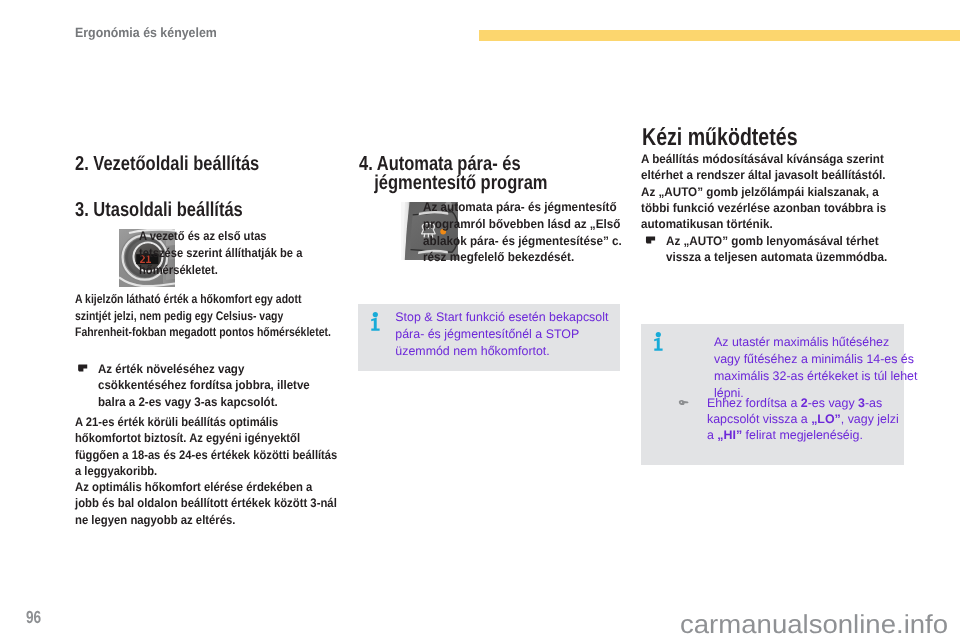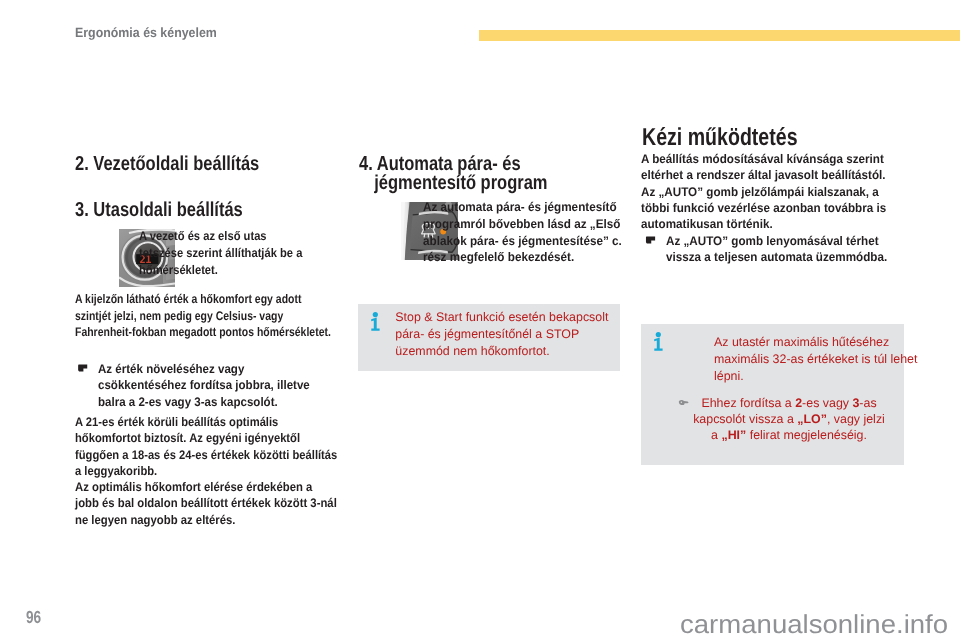--- a/index.html
+++ b/index.html
@@ -32,21 +32,21 @@
 .p2-t{transform:scaleX(0.8969);line-height:16.3px;}
 .p3-t{transform:scaleX(0.9061);line-height:16.3px;}
 
 
 .hand{position:absolute;line-height:0;}
 .hand svg{display:block;}
 
 
 .ibox{position:absolute;background:#e2e3e5;}
 .ibox-i{position:absolute;line-height:0;}
-.ibox-t{position:absolute;color:#b91c1c;font-size:12.42px;line-height:17px;}
+.ibox-t{position:absolute;color:#6d28d9;font-size:12.42px;line-height:17px;}
 .ibox-hand{position:absolute;line-height:0;}
 .ibox-hand svg{display:block;}
 
 
 .pageno{position:absolute;left:26px;top:607px;font-size:17.5px;font-weight:bold;color:#8e9093;
         transform:scaleX(0.78);transform-origin:0 0;}
 .wm{position:absolute;left:680px;top:609px;font-size:26px;white-space:nowrap;
     color:#8f9194;letter-spacing:0px;transform:scaleX(1.06);transform-origin:0 0;}
 
 
@@ -232,30 +232,31 @@
     <span><span class="ln" style="display:block">Az „AUTO” gomb lenyomásával térhet</span><span class="ln" style="display:block">vissza a teljesen automata üzemmódba.</span></span>
   </div>
 
   <div class="ibox" style="left:641px;top:324px;width:263px;height:141px;">
     <span class="ibox-i" style="left:11.5px;top:7.5px;"><svg width="11" height="19" viewBox="0 0 11 19">
           <circle cx="5.3" cy="2.6" r="2.6" fill="#18abd8"></circle>
           <path d="M1.2 7.3 L6.7 5.6 L6.7 16.4 L9.6 16.4 L9.6 18.7 L1.3 18.7 L1.3 16.4 L3.8 16.4 L3.8 8.6 L1.2 9.3 Z" fill="#18abd8"></path>
         </svg></span>
     <span class="ibox-t" style="left:36px;top:10px;margin-left:37px;">
         <span class="ln" style="display:block">Az utastér maximális hűtéséhez</span>
+        <span class="ln" style="display:block">vagy fűtéséhez a minimális 14-es és</span>
         <span class="ln" style="display:block">maximális 32-as értékeket is túl lehet</span>
         <span class="ln" style="display:block">lépni.</span>
       </span>
     <span class="ibox-hand" style="left:37px;top:74.7px;">
         <svg width="11" height="7" viewBox="0 0 11 7">
           <path d="M1.6 1.6 Q0.2 2.6 1.1 4.3 Q1.4 5.6 3.2 6.0 L5.6 6.0 Q6.6 5.4 6.6 4.3 L9.7 4.3 Q10.6 3.8 10.5 3.2 L9.6 2.4 L6.0 2.1 Q5.0 1.0 3.4 1.1 Z" fill="#8c8e90"></path>
           <path d="M2.2 3.1 L4.0 2.6 L4.0 4.2 Z" fill="#e2e3e5"></path>
         </svg>
       </span>
-    <span class="ibox-t" style="left:43px;top:70.7px;width:210px;line-height:16.2px;text-align:center;">
+    <span class="ibox-t" style="left:66px;top:70.7px;width:210px;line-height:16.2px;">
       <span class="ln" style="display:block"><span>Ehhez fordítsa a </span><b>2</b><span>-es vagy </span><b>3</b><span>-as</span></span>
       <span class="ln" style="display:block"><span>kapcsolót vissza a </span><b>„LO”</b><span>, vagy jelzi</span></span>
       <span class="ln" style="display:block"><span>a </span><b>„HI”</b><span> felirat megjelenéséig.</span></span>
     </span>
   </div>
 
   <div class="pageno">96</div>
   <div class="wm">carmanualsonline.info</div>
 </div>
 

